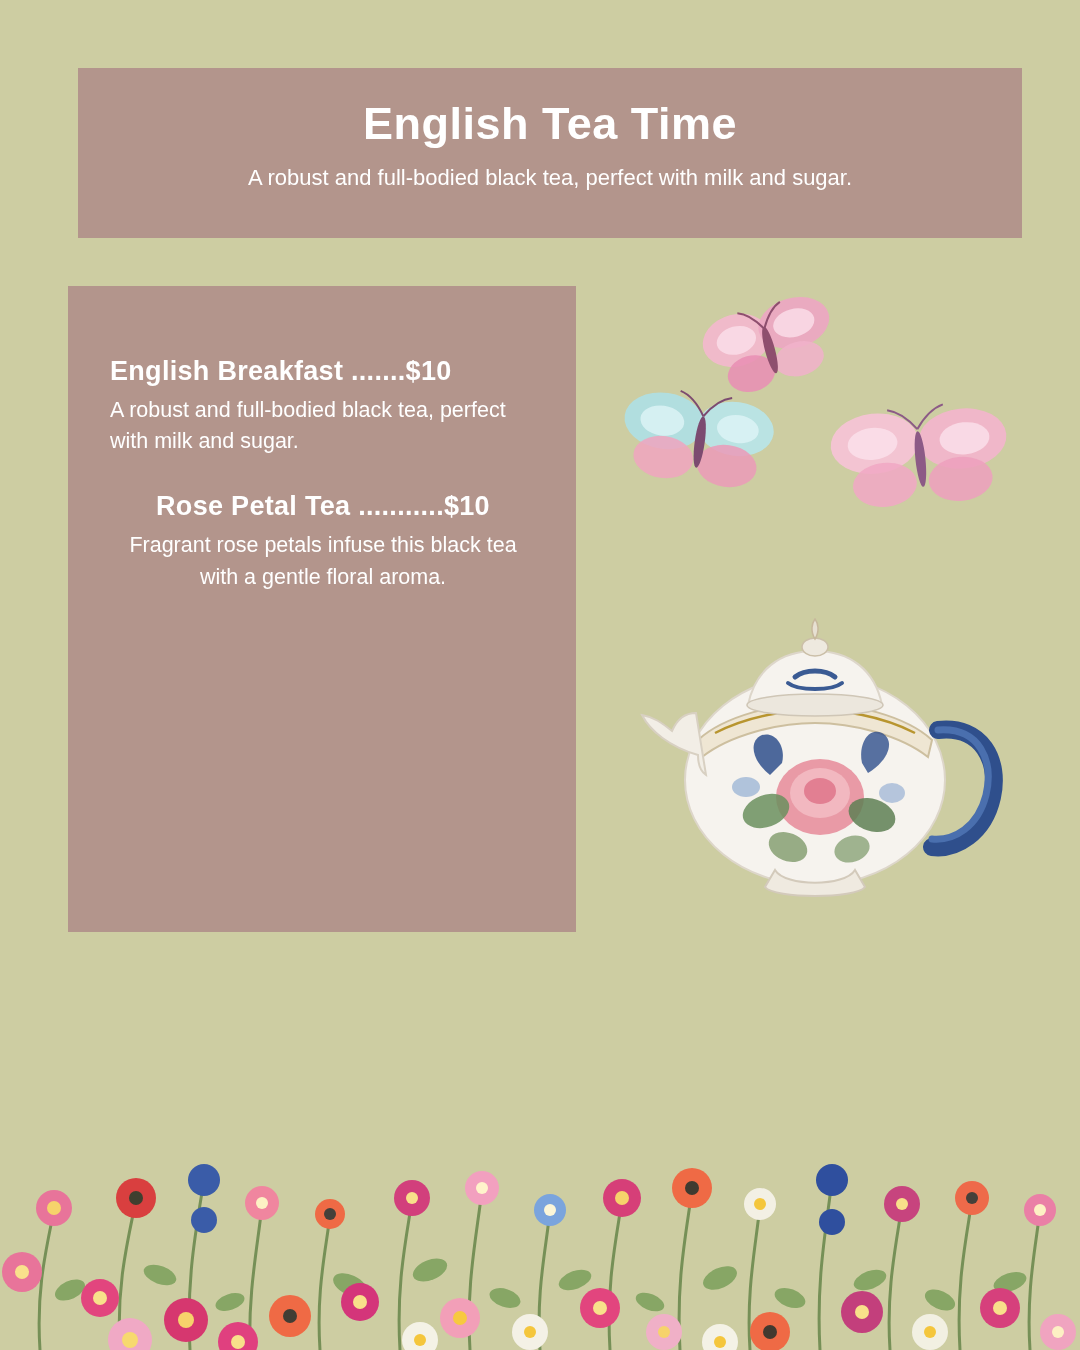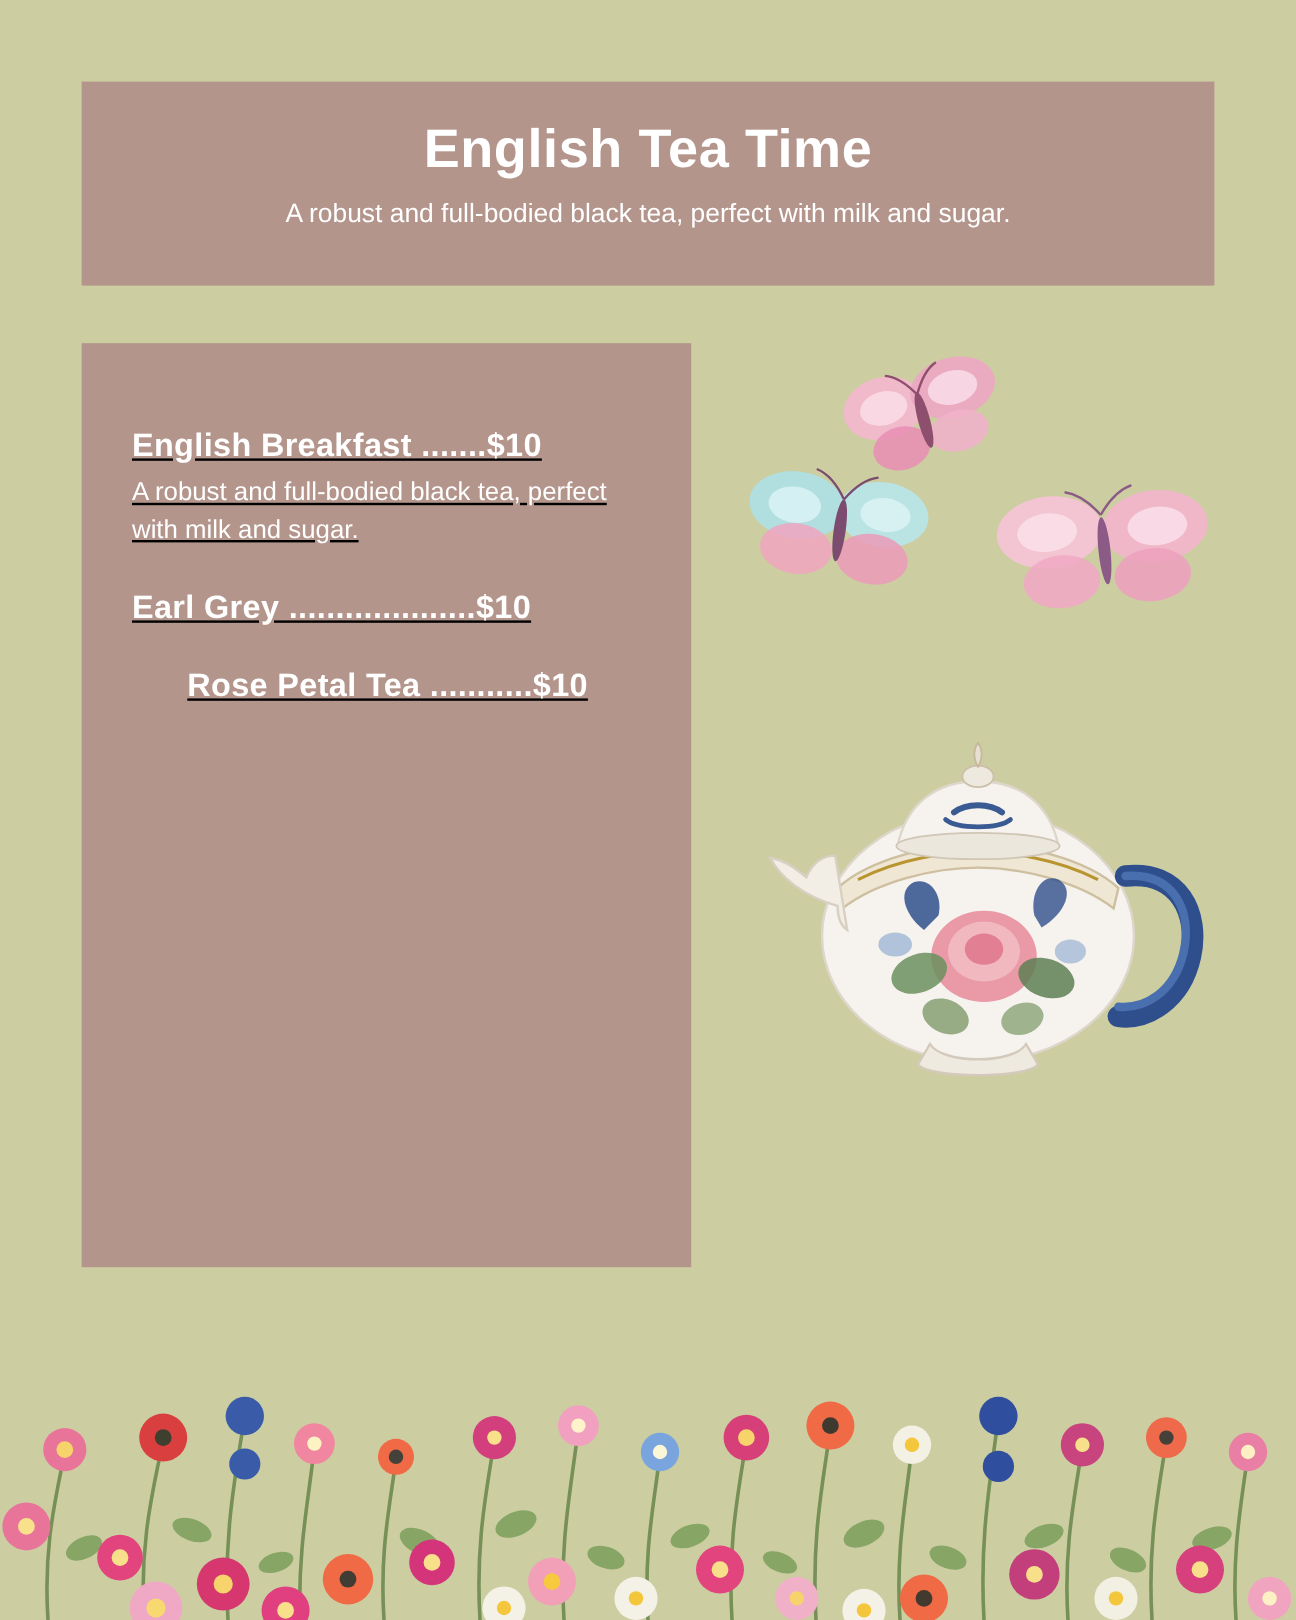--- a/index.html
+++ b/index.html
@@ -17,21 +17,21 @@
   .poster {
     position: absolute;
     inset: 0;
     background: #cdcda2;
     overflow: hidden;
   }
 
   
   .header-band {
     position: absolute;
-    left: 68px;
+    left: 78px;
     top: 68px;
     width: 944px;
     height: 170px;
     background: #b3958c;
     box-sizing: border-box;
     padding-top: 30px;
     text-align: center;
   }
   .header-title {
     font-size: 45px;
@@ -47,25 +47,24 @@
     color: #ffffff;
     line-height: 1.3;
   }
 
   
   .menu-panel {
     position: absolute;
     left: 68px;
     top: 286px;
     width: 508px;
-    height: 770px;
+    height: 646px;
     background: #b3958c;
     box-sizing: border-box;
     padding: 70px 40px 20px 42px;
-    text-decoration: underline;
   }
   .menu-item { margin-bottom: 34px; }
   .menu-item:last-child { margin-bottom: 0; text-align: center; }
   .menu-item-head {
     font-size: 27px;
     font-weight: bold;
     color: #ffffff;
     letter-spacing: 0.3px;
     white-space: nowrap;
   }
@@ -115,25 +114,25 @@
   </div>
 
   <div class="menu-panel">
 
     <div class="menu-item">
       <div class="menu-item-head">English Breakfast .......$10</div>
       <div class="menu-item-desc">A robust and full-bodied black tea, perfect with milk and sugar.</div>
     </div>
 
     <div class="menu-item">
-      <div class="menu-item-head">Earl Grey ....................$10</div>
     </div>
 
     <div class="menu-item">
       <div class="menu-item-head">Rose Petal Tea ...........$10</div>
+      <div class="menu-item-desc">Fragrant rose petals infuse this black tea with a gentle floral aroma.</div>
     </div>
 
   </div>
 
   <div class="butterflies">
     <svg viewBox="0 0 400 260" width="400" height="260">
 
       <g transform="translate(150,70) rotate(-15)">
         <ellipse cx="-30" cy="-18" rx="34" ry="26" fill="#f3b8cd" opacity="0.92"></ellipse>
         <ellipse cx="30" cy="-20" rx="36" ry="25" fill="#eda7c2" opacity="0.92"></ellipse>

